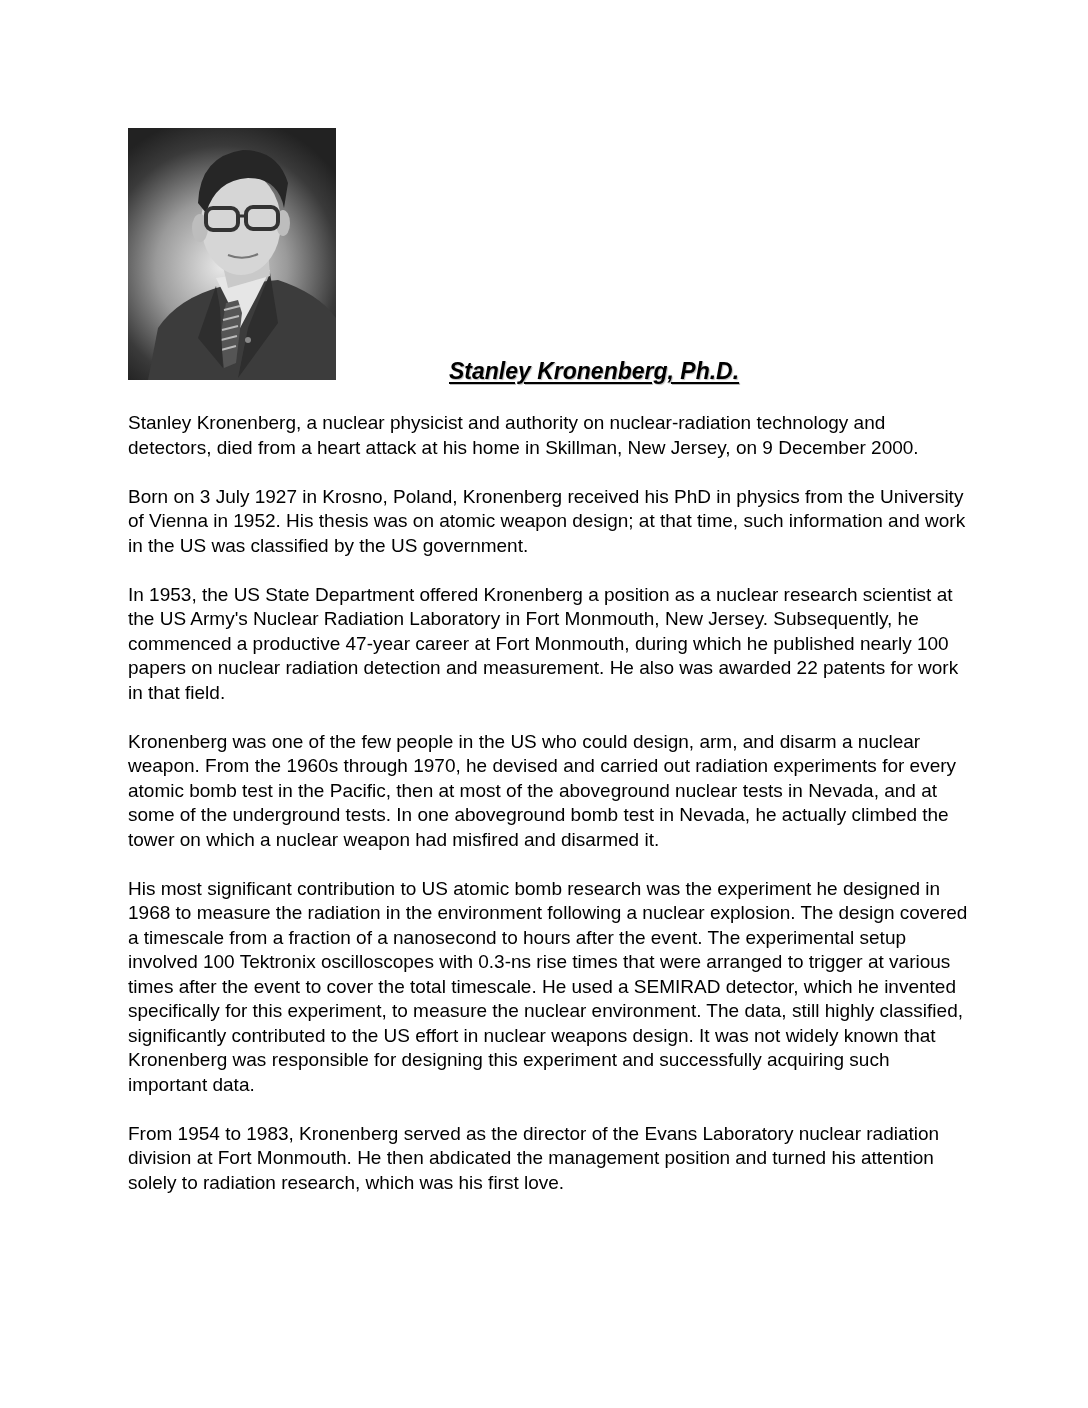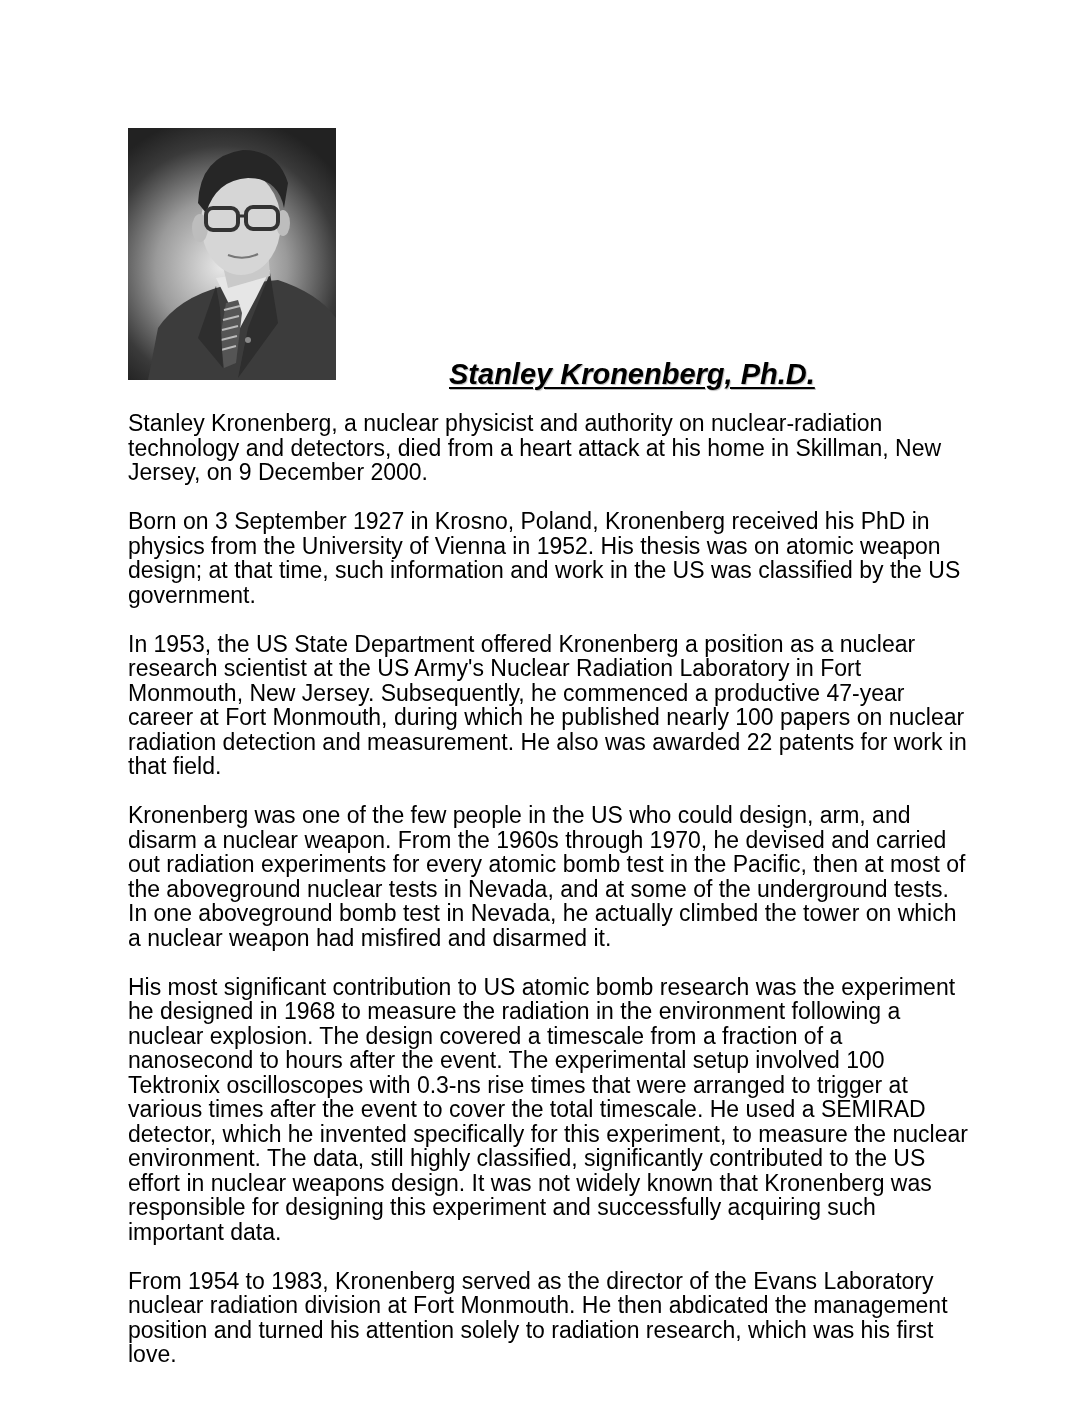--- a/index.html
+++ b/index.html
@@ -5,28 +5,28 @@
   html, body { margin: 0; padding: 0; background: #ffffff; }
   body { width: 1088px; height: 1408px; position: relative; overflow: hidden; font-family: "Liberation Sans", sans-serif; color: #000; }
   .photo {
     position: absolute; left: 128px; top: 128px; width: 208px; height: 252px;
     background: radial-gradient(ellipse 70% 60% at 45% 55%, #e8e8e8 0%, #9a9a9a 45%, #3a3a3a 80%, #222 100%);
     overflow: hidden;
   }
   .photo svg { width: 100%; height: 100%; display: block; }
   .title {
     position: absolute; left: 449px; top: 358px;
-    font-size: 29px; font-weight: bold; font-style: italic; text-decoration: underline;
+    font-size: 23px; font-weight: bold; font-style: italic; text-decoration: underline;
     text-decoration-thickness: 2px; text-underline-offset: 3px;
     text-shadow: 1px 1px 1px #bbb;
     letter-spacing: 0px;
   }
   .body-text {
     position: absolute; left: 128px; top: 411px; width: 845px;
-    font-size: 23px; line-height: 24.5px;
+    font-size: 19px; line-height: 24.5px;
   }
   .body-text p { margin: 0 0 24.5px 0; }
 </style>
 </head>
 <body>
 
 <div class="photo" title="Portrait photograph of Stanley Kronenberg wearing glasses, suit jacket and striped tie">
   <svg viewBox="0 0 208 252">
 
     <path d="M20 252 L30 200 Q50 170 95 158 L150 152 Q190 165 208 190 L208 252 Z" fill="#3c3c3c"></path>
@@ -55,18 +55,18 @@
     <path d="M100 127 Q115 133 130 126" stroke="#777" stroke-width="2" fill="none"></path>
 
     <circle cx="120" cy="212" r="3" fill="#888"></circle>
   </svg>
 </div>
 
 <div class="title">Stanley Kronenberg, Ph.D.</div>
 
 <div class="body-text">
   <p>Stanley Kronenberg, a nuclear physicist and authority on nuclear-radiation technology and detectors, died from a heart attack at his home in Skillman, New Jersey, on 9 December 2000.</p>
-  <p>Born on 3 September 1927 in Krosno, Poland, Kronenberg received his PhD in physics from the University of Vienna in 1952. His thesis was on atomic weapon design; at that time, such information and work in the US was classified by the US government.</p>
+  <p>Born on 3 July 1927 in Krosno, Poland, Kronenberg received his PhD in physics from the University of Vienna in 1952. His thesis was on atomic weapon design; at that time, such information and work in the US was classified by the US government.</p>
   <p>In 1953, the US State Department offered Kronenberg a position as a nuclear research scientist at the US Army's Nuclear Radiation Laboratory in Fort Monmouth, New Jersey. Subsequently, he commenced a productive 47-year career at Fort Monmouth, during which he published nearly 100 papers on nuclear radiation detection and measurement. He also was awarded 22 patents for work in that field.</p>
   <p>Kronenberg was one of the few people in the US who could design, arm, and disarm a nuclear weapon. From the 1960s through 1970, he devised and carried out radiation experiments for every atomic bomb test in the Pacific, then at most of the aboveground nuclear tests in Nevada, and at some of the underground tests. In one aboveground bomb test in Nevada, he actually climbed the tower on which a nuclear weapon had misfired and disarmed it.</p>
   <p>His most significant contribution to US atomic bomb research was the experiment he designed in 1968 to measure the radiation in the environment following a nuclear explosion. The design covered a timescale from a fraction of a nanosecond to hours after the event. The experimental setup involved 100 Tektronix oscilloscopes with 0.3-ns rise times that were arranged to trigger at various times after the event to cover the total timescale. He used a SEMIRAD detector, which he invented specifically for this experiment, to measure the nuclear environment. The data, still highly classified, significantly contributed to the US effort in nuclear weapons design. It was not widely known that Kronenberg was responsible for designing this experiment and successfully acquiring such important data.</p>
   <p>From 1954 to 1983, Kronenberg served as the director of the Evans Laboratory nuclear radiation division at Fort Monmouth. He then abdicated the management position and turned his attention solely to radiation research, which was his first love.</p>
 </div>
 
 </body></html>

